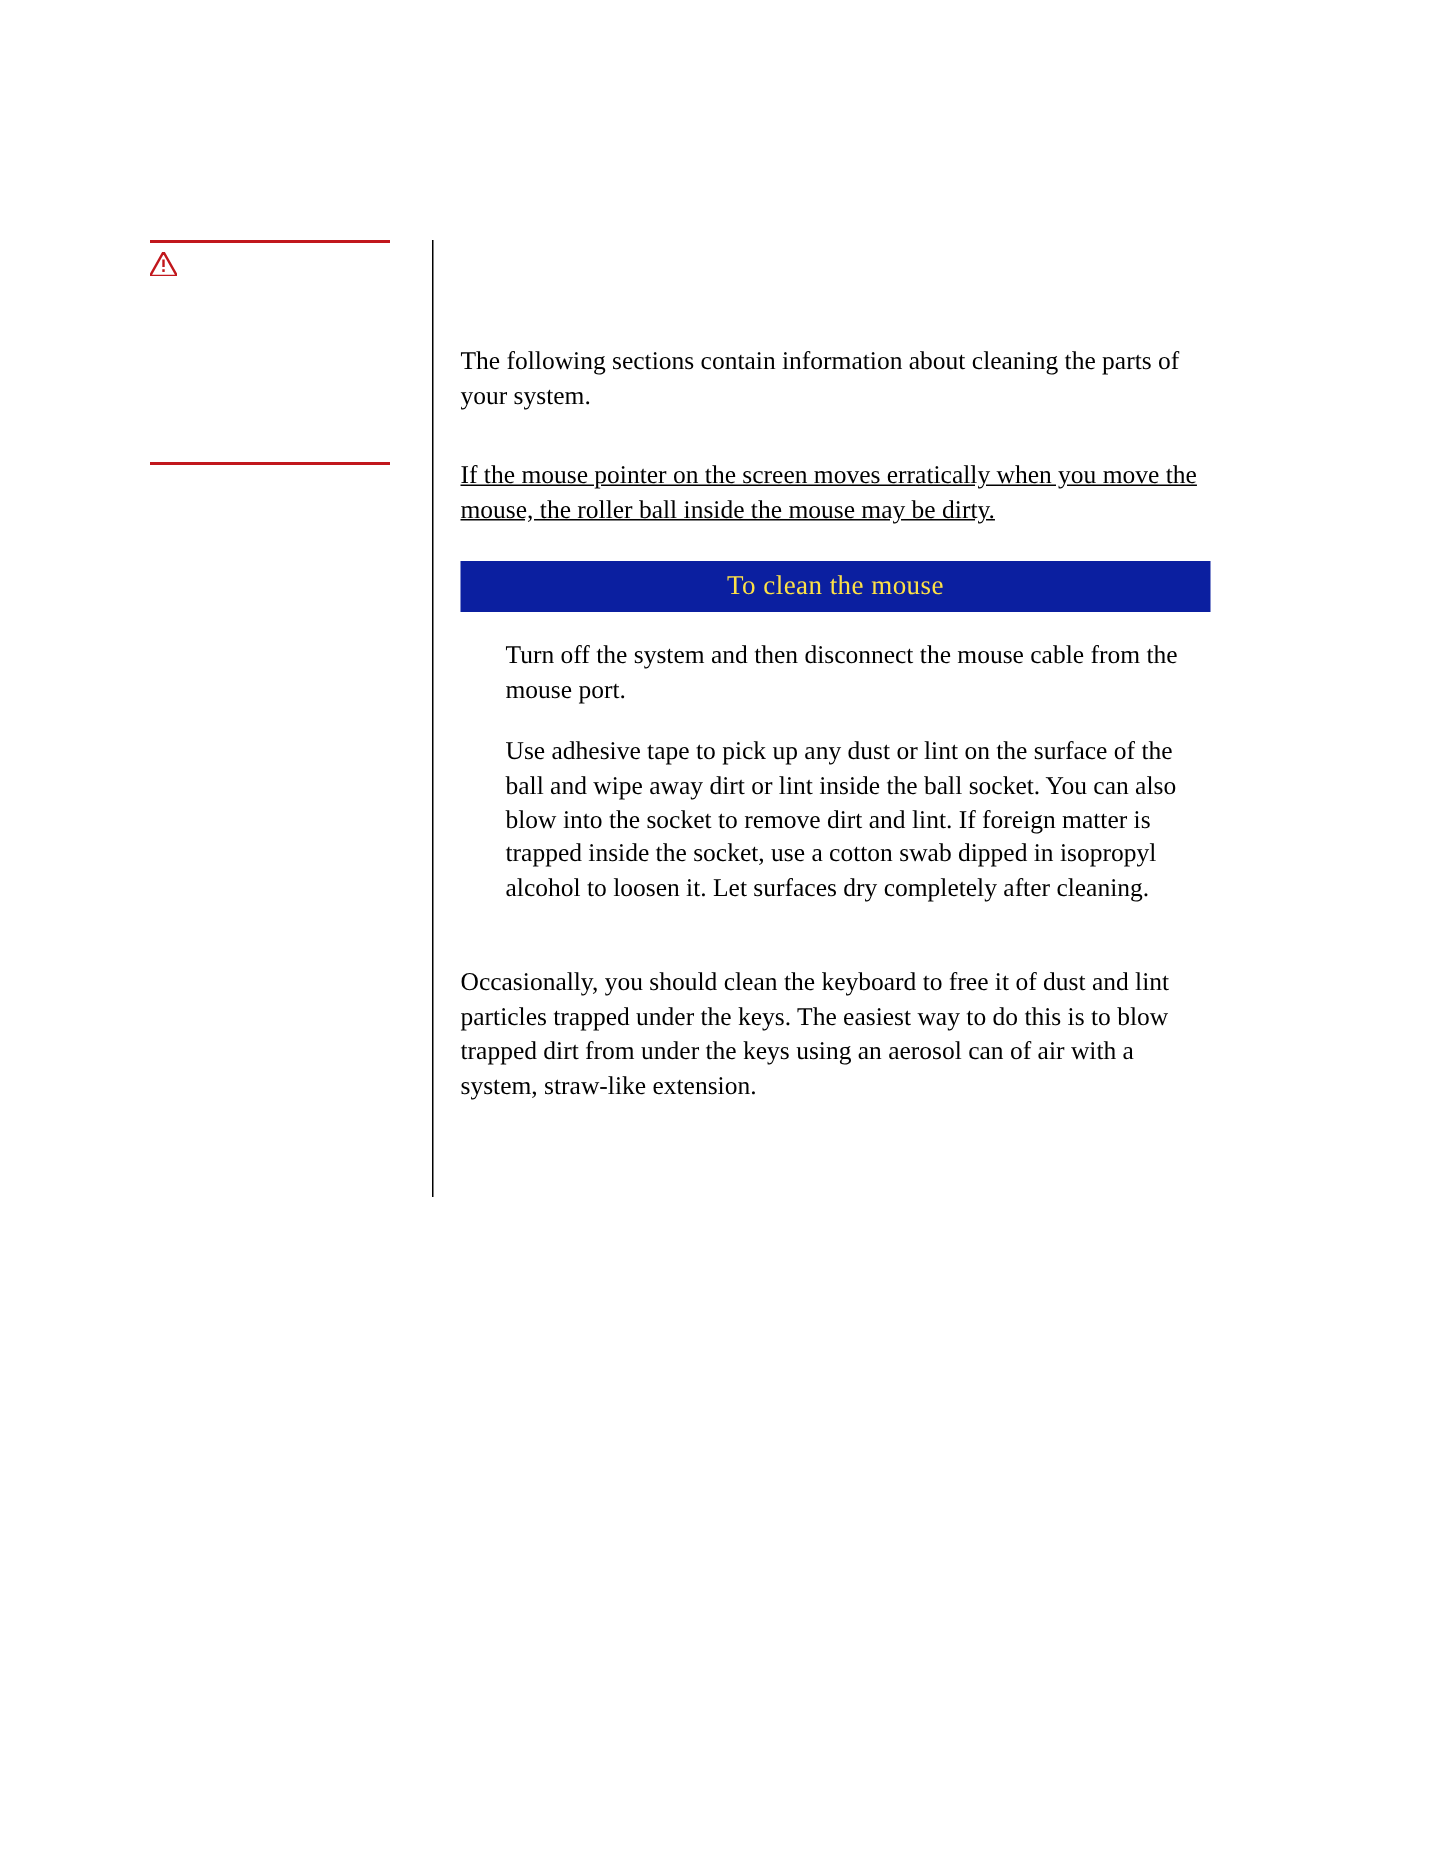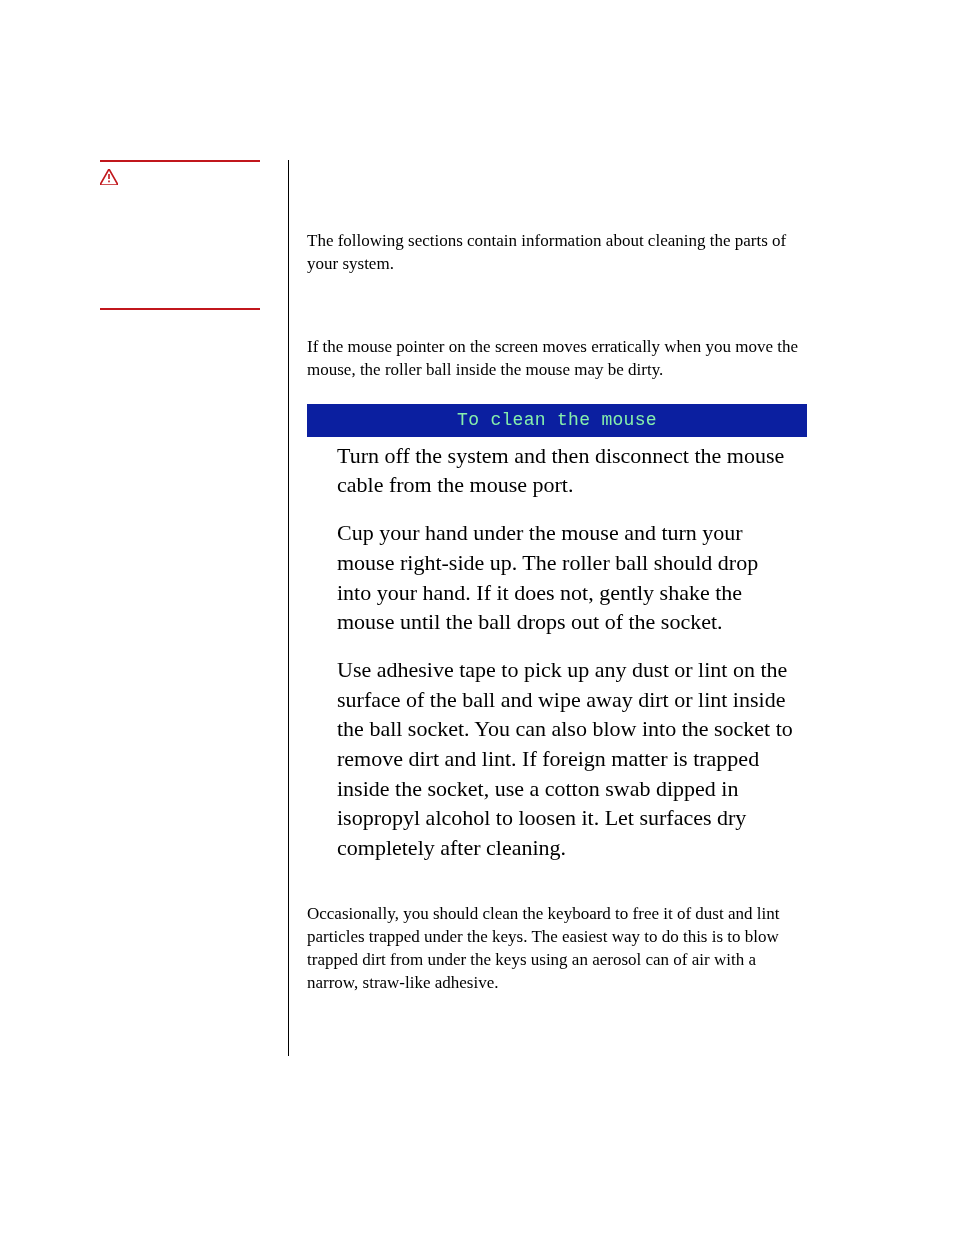--- a/index.html
+++ b/index.html
@@ -50,35 +50,35 @@
   }
   .para {
     font-size: 17px;
     line-height: 1.35;
     margin-bottom: 22px;
     margin-top: 0;
   }
   .gap-small { height: 8px; }
   .proc-banner {
     background: #0b1fa0;
-    color: #86efac;
+    color: #fde047;
     text-align: center;
-    font-family: Liberation Mono, monospace;
+    font-family: Liberation Serif, serif;
     font-size: 18px;
     letter-spacing: 0.3px;
     padding: 6px 0 7px 0;
     margin-top: 10px;
-    margin-bottom: 4px;
+    margin-bottom: 18px;
   }
   .steps {
     padding-left: 30px;
     padding-right: 10px;
   }
   .step {
-    font-size: 22px;
+    font-size: 17px;
     line-height: 1.35;
     margin-bottom: 18px;
   }
 </style>
 </head>
 <body>
 
 <div class="page">
 
   <div class="sidebar">
@@ -92,26 +92,25 @@
     </div>
     <div class="caution-rule-bottom"></div>
   </div>
 
   <div class="content">
 
     <p class="para" style="margin-top:70px;">The following sections contain information about cleaning the parts of your system.</p>
 
     <div class="gap-small"></div>
 
-    <p class="para" style="margin-top:30px;">If the mouse pointer on the screen moves erratically when you move the mouse, the roller ball inside the mouse may be dirty.</p>
+    <p class="para" style="text-decoration:underline;">If the mouse pointer on the screen moves erratically when you move the mouse, the roller ball inside the mouse may be dirty.</p>
 
     <div class="proc-banner">To clean the mouse</div>
 
     <div class="steps">
       <div class="step">Turn off the system and then disconnect the mouse cable from the mouse port.</div>
-      <div class="step">Cup your hand under the mouse and turn your mouse right-side up. The roller ball should drop into your hand. If it does not, gently shake the mouse until the ball drops out of the socket.</div>
       <div class="step">Use adhesive tape to pick up any dust or lint on the surface of the ball and wipe away dirt or lint inside the ball socket. You can also blow into the socket to remove dirt and lint. If foreign matter is trapped inside the socket, use a cotton swab dipped in isopropyl alcohol to loosen it. Let surfaces dry completely after cleaning.</div>
     </div>
 
-    <p class="para" style="margin-top:40px;">Occasionally, you should clean the keyboard to free it of dust and lint particles trapped under the keys. The easiest way to do this is to blow trapped dirt from under the keys using an aerosol can of air with a narrow, straw-like adhesive.</p>
+    <p class="para" style="margin-top:40px;">Occasionally, you should clean the keyboard to free it of dust and lint particles trapped under the keys. The easiest way to do this is to blow trapped dirt from under the keys using an aerosol can of air with a system, straw-like extension.</p>
 
   </div>
 </div>
 
 </body></html>

